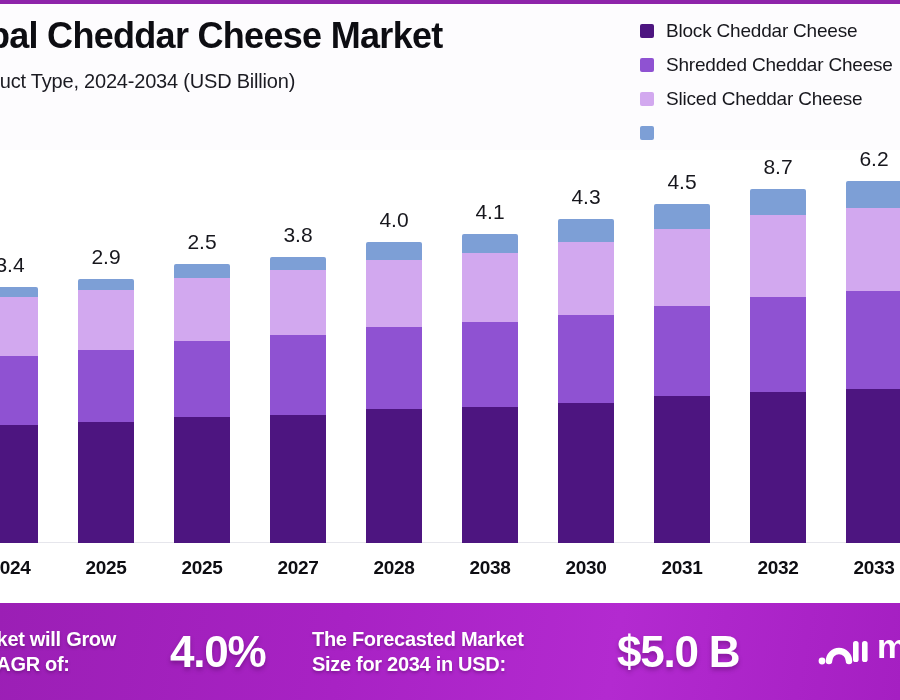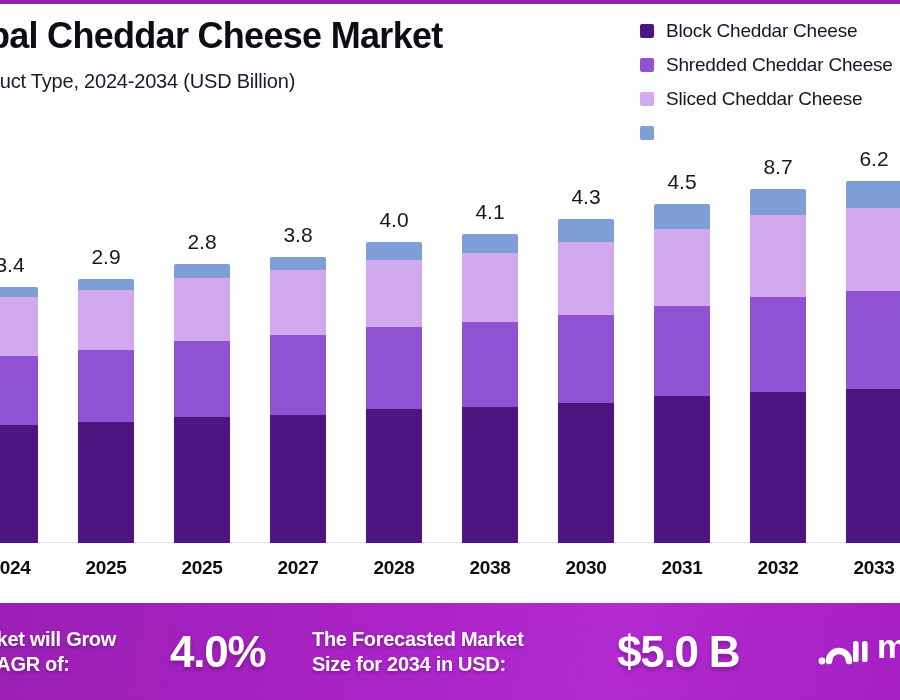--- a/index.html
+++ b/index.html
@@ -246,21 +246,21 @@
             <div class="bar-value">2.9</div>
             <div class="seg seg-top" style="height: 10.5538px; background: rgb(125, 159, 214);"></div>
             <div class="seg" style="height: 60.3077px; background: rgb(210, 168, 239);"></div>
             <div class="seg" style="height: 71.6154px; background: rgb(143, 82, 210);"></div>
             <div class="seg" style="height: 121.369px; background: rgb(77, 21, 128);"></div>
           </div>
           <div class="tick-label">2025</div>
         </div>
         <div class="bar-slot">
           <div class="bar-stack">
-            <div class="bar-value">2.8</div>
+            <div class="bar-value">2.5</div>
             <div class="seg seg-top" style="height: 13.5692px; background: rgb(125, 159, 214);"></div>
             <div class="seg" style="height: 63.3231px; background: rgb(210, 168, 239);"></div>
             <div class="seg" style="height: 76.1385px; background: rgb(143, 82, 210);"></div>
             <div class="seg" style="height: 125.892px; background: rgb(77, 21, 128);"></div>
           </div>
           <div class="tick-label">2025</div>
         </div>
         <div class="bar-slot">
           <div class="bar-stack">
             <div class="bar-value">3.8</div>

